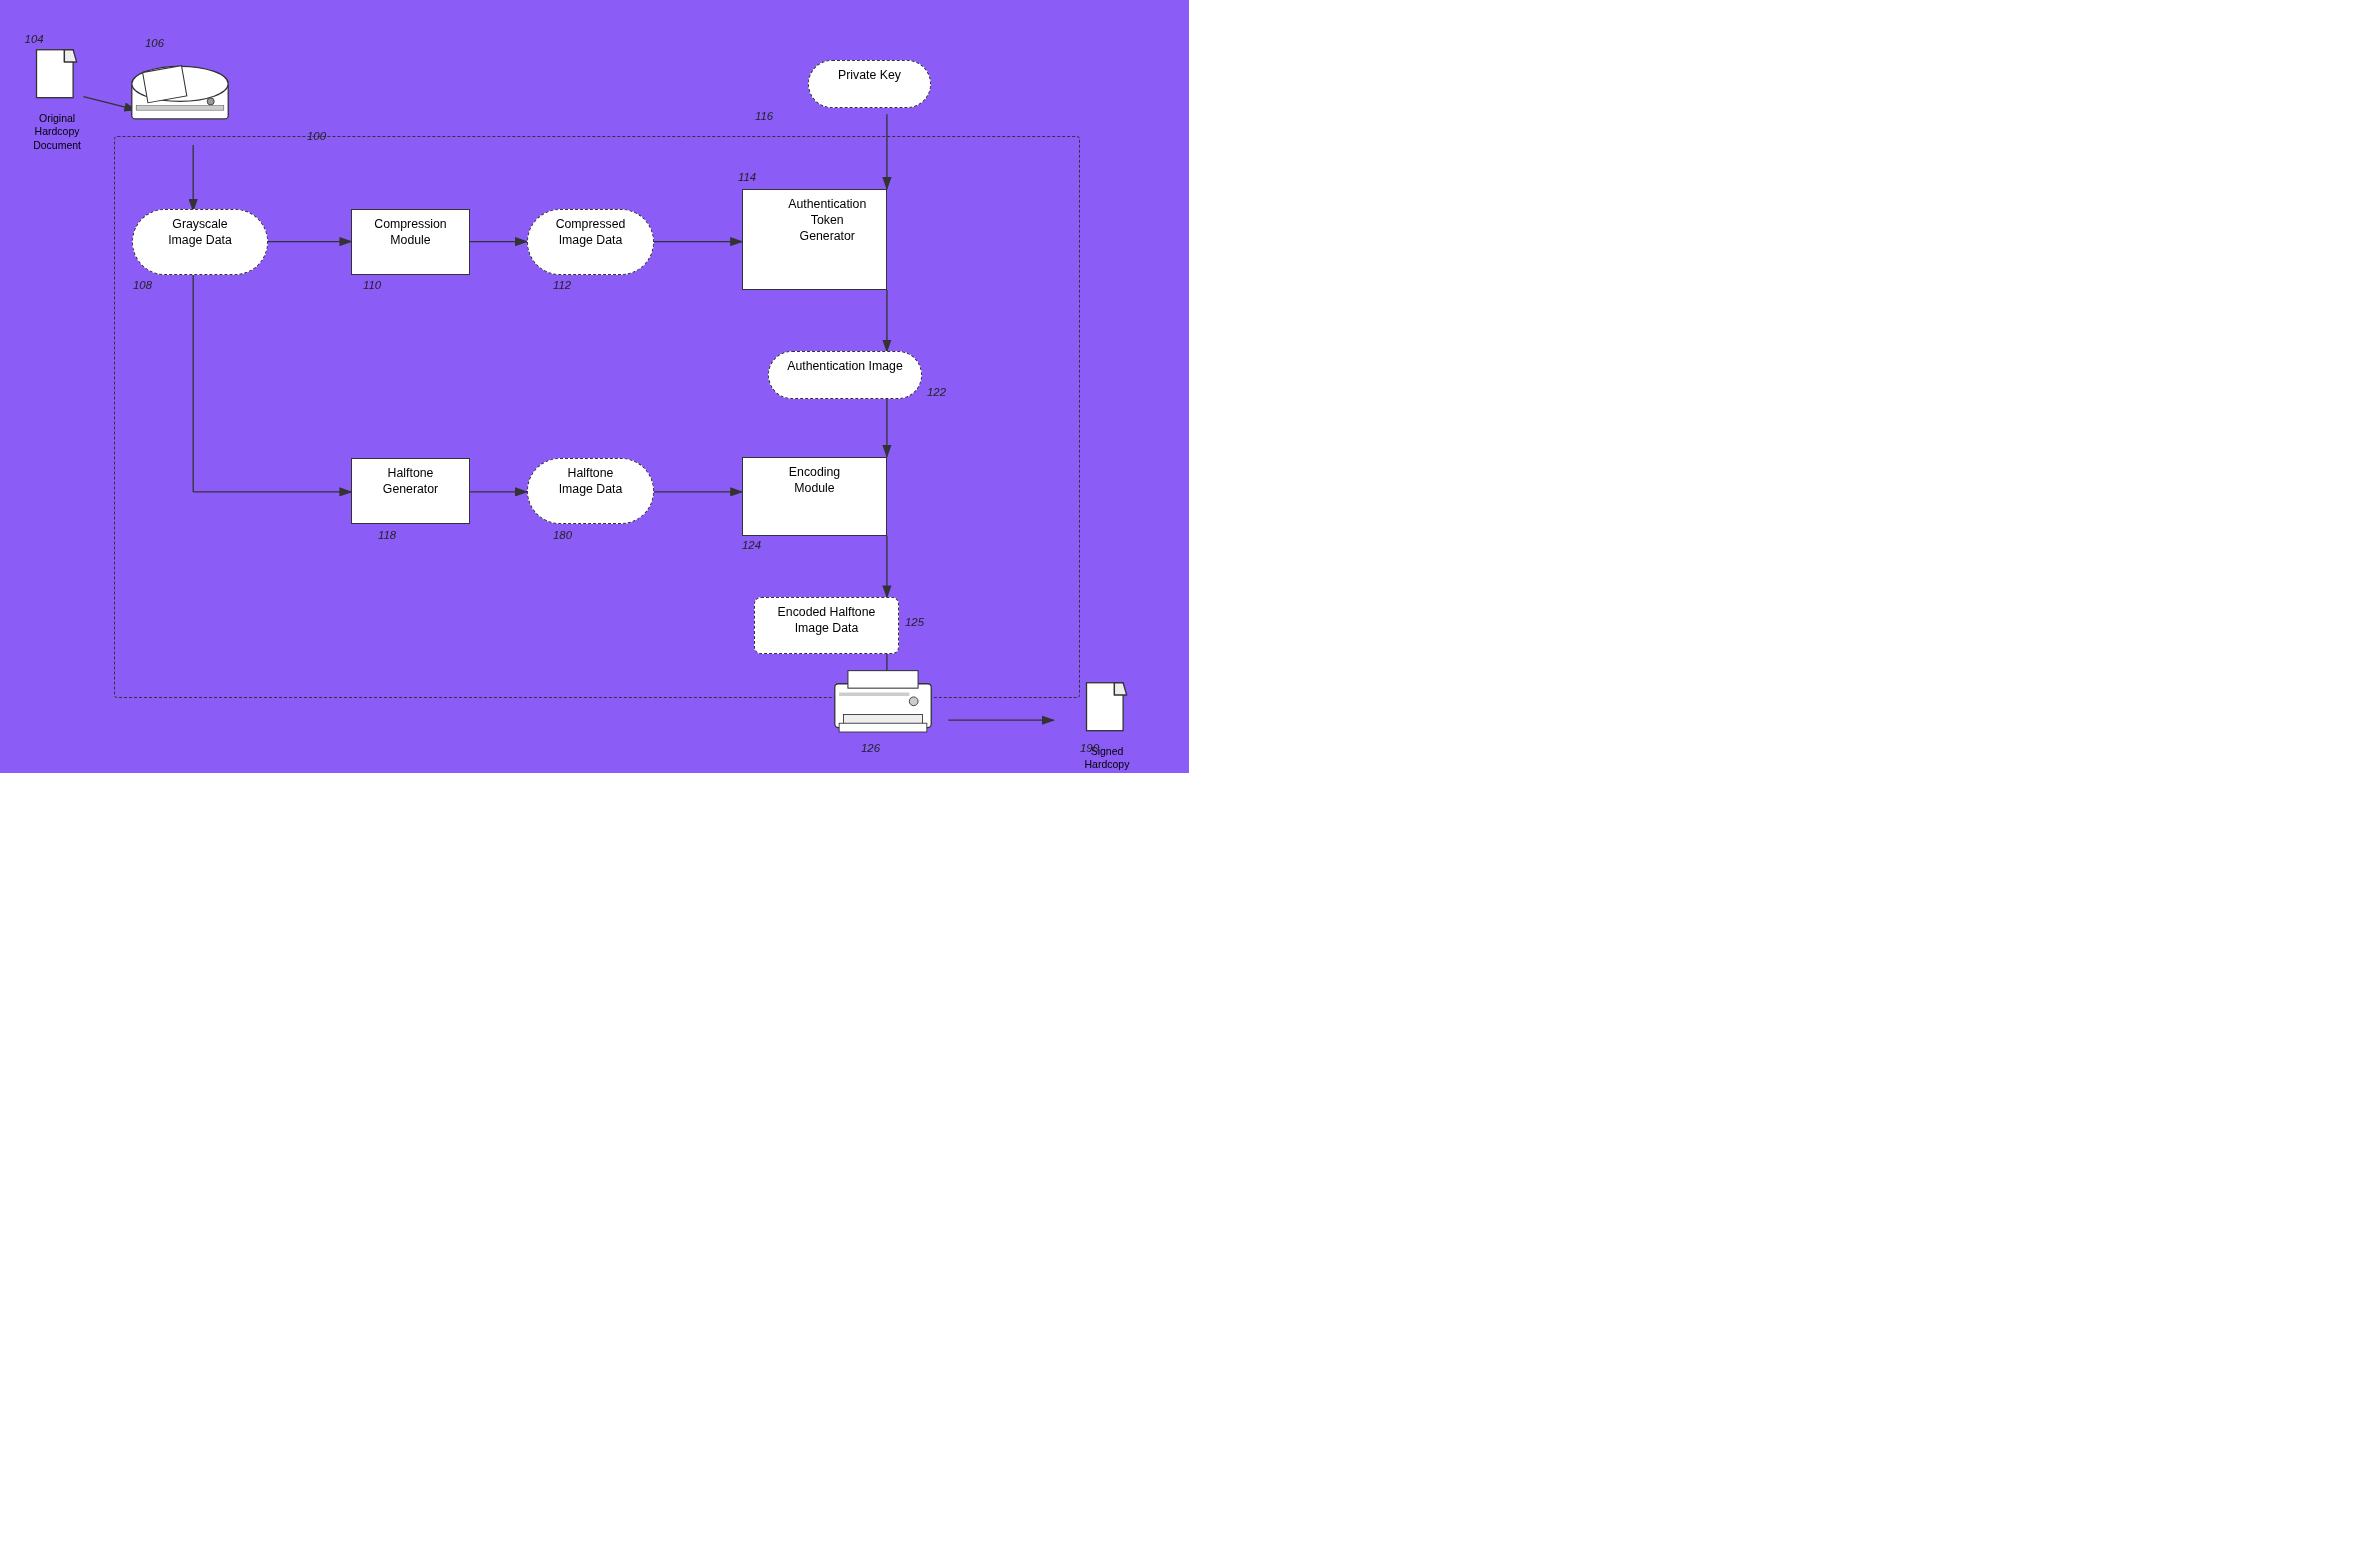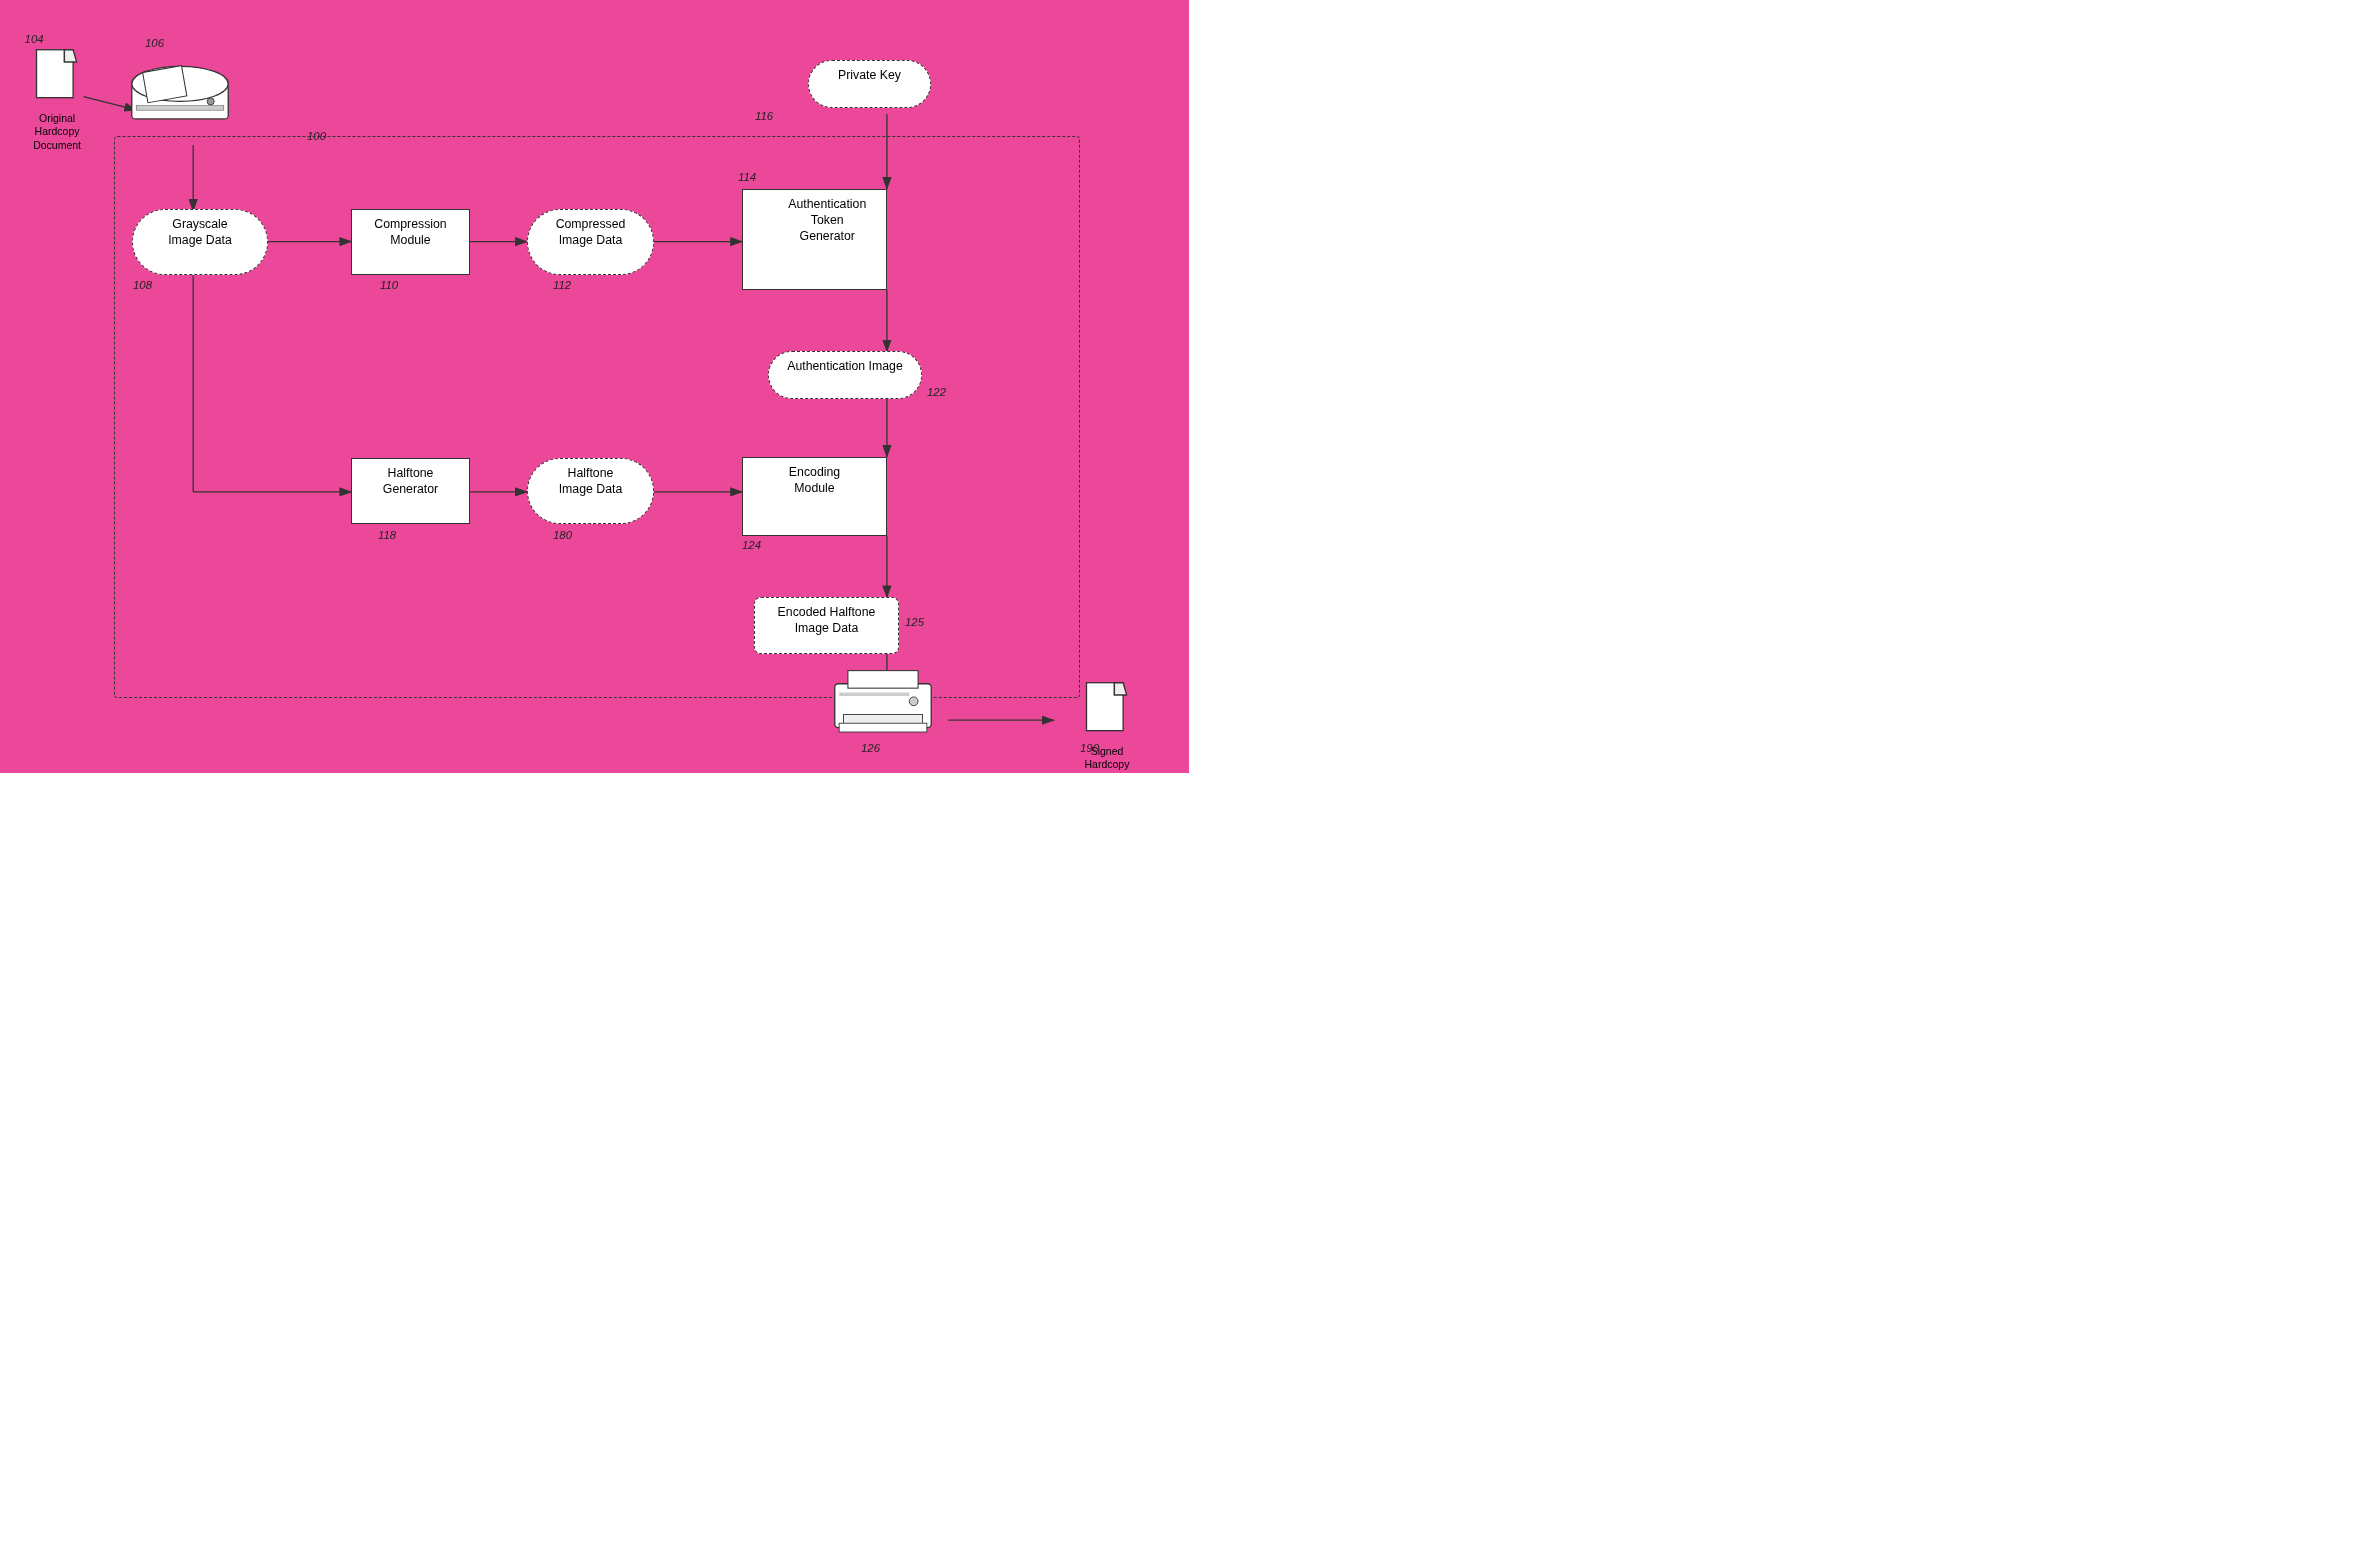--- a/index.html
+++ b/index.html
@@ -9,21 +9,21 @@
       width: 1189px;
       height: 773px;
       overflow: hidden;
       position: relative;
     }
 
     .diagram-container {
       position: relative;
       width: 1189px;
       height: 773px;
-      background: #ec4899;
+      background: #8b5cf6;
     }
 
     
     .main-box {
       position: absolute;
       left: 114px;
       top: 136px;
       width: 966px;
       height: 562px;
       border: 1.8px dashed #333;
@@ -158,21 +158,21 @@
   <div class="ref-label" style="left:307px; top:130px;">100</div>
 
   <div class="node node-dashed-pill" style="left:132px; top:209px; width:136px; height:66px;">
     <span>Grayscale<br>Image Data</span>
   </div>
   <div class="ref-label" style="left:133px; top:279px;">108</div>
 
   <div class="node node-solid-rect" style="left:351px; top:209px; width:119px; height:66px;">
     <span>Compression<br>Module</span>
   </div>
-  <div class="ref-label" style="left:380px; top:279px;">110</div>
+  <div class="ref-label" style="left:363px; top:279px;">110</div>
 
   <div class="node node-dashed-pill" style="left:527px; top:209px; width:127px; height:66px;">
     <span>Compressed<br>Image Data</span>
   </div>
   <div class="ref-label" style="left:553px; top:279px;">112</div>
 
   <div class="ref-label" style="left:738px; top:171px;">114</div>
 
   <div class="node node-solid-rect" style="left:742px; top:189px; width:145px; height:101px;padding-left:36px;">
     <span>Authentication<br>Token<br>Generator</span>

